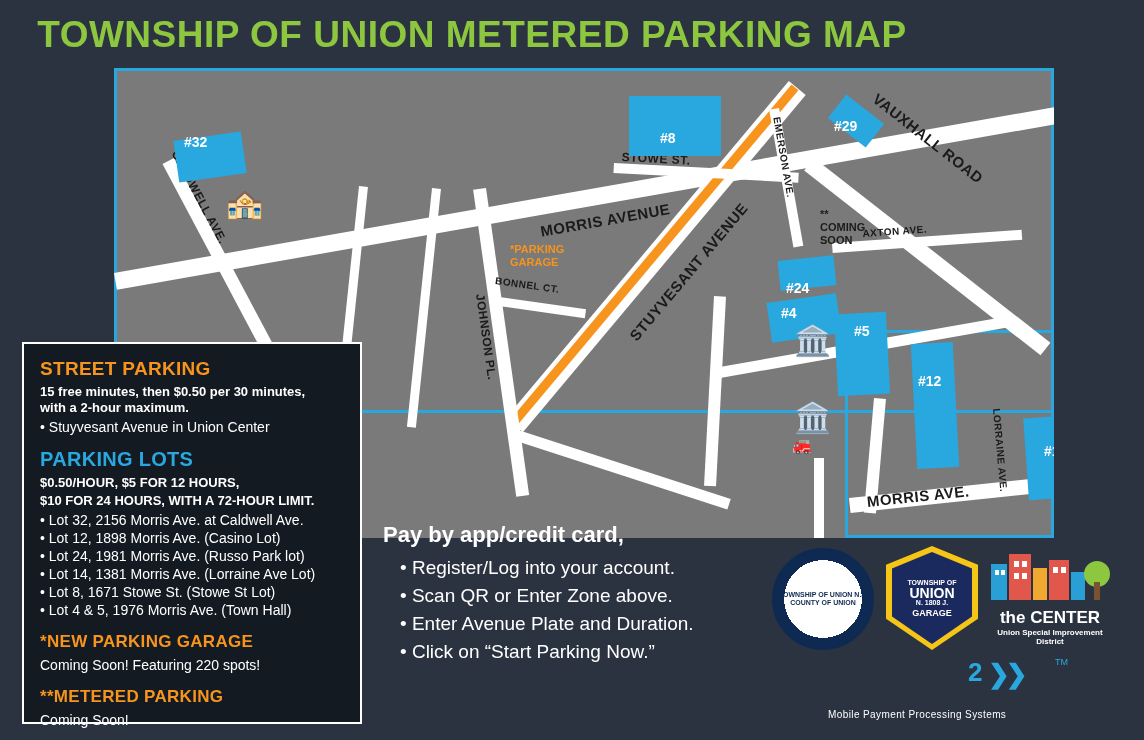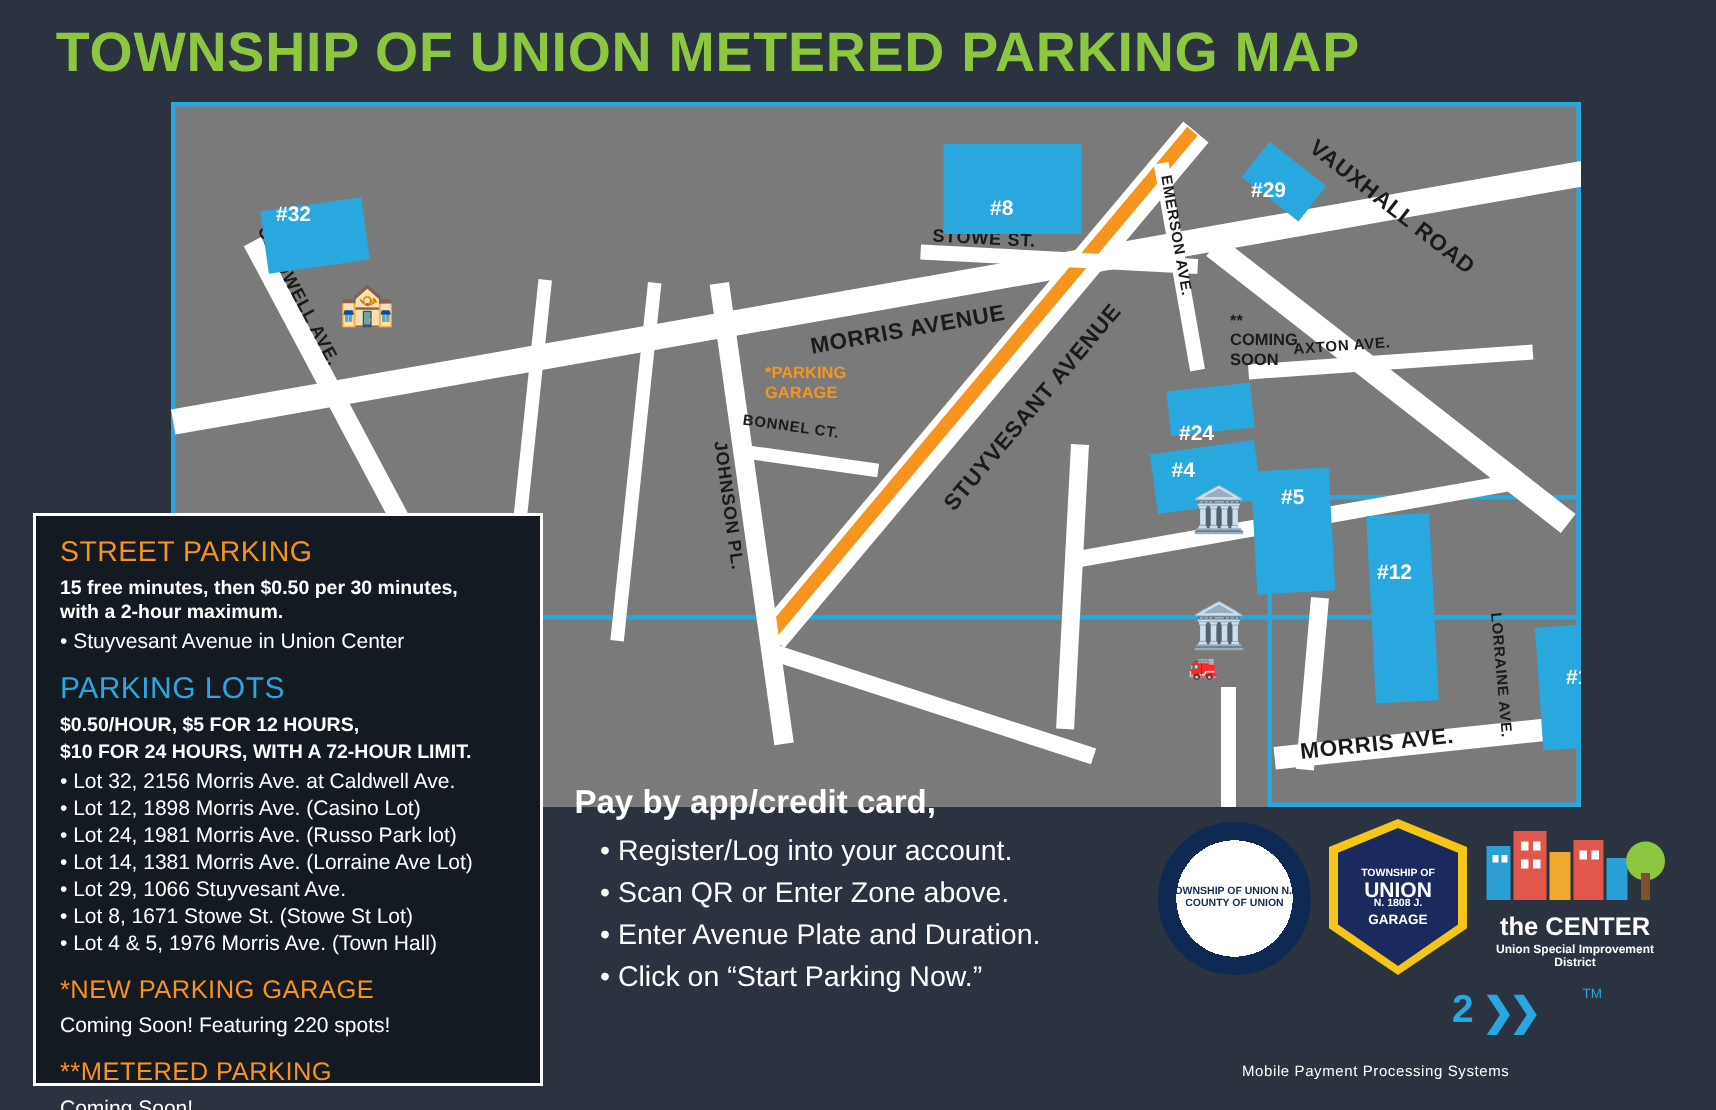--- a/index.html
+++ b/index.html
@@ -64,21 +64,21 @@
 
   
   .bldg{position:absolute;font-size:30px;line-height:1;}
 
   
   .infobox{
     position:absolute;left:22px;top:342px;width:340px;height:382px;
     background:#131a22;border:2px solid #ffffff;box-sizing:border-box;
     padding:14px 16px 10px 16px;color:#ffffff;
   }
-  .ib-h{color:#f7941e;font-weight:normal;font-size:19px;margin:0 0 4px 0;letter-spacing:.3px;}
+  .ib-h{color:#f7941e;font-weight:bold;font-size:19px;margin:0 0 4px 0;letter-spacing:.3px;}
   .ib-h.blue{color:#29a8e0;font-size:20px;margin-top:12px;}
   .ib-sub{font-weight:bold;font-size:13px;line-height:16px;margin:0 0 2px 0;}
   .ib-li{font-size:14px;line-height:18px;margin:0;}
   .ib-p{font-size:14px;line-height:18px;margin:2px 0 0 0;}
   .ib-h.small{font-size:17px;margin-top:13px;}
 
   
   .paytitle{
     position:absolute;left:383px;top:522px;color:#fff;font-weight:bold;font-size:22px;
   }
@@ -227,21 +227,20 @@
     <div class="ib-li">• Stuyvesant Avenue in Union Center</div>
 
     <div class="ib-h blue">PARKING LOTS</div>
     <div class="ib-sub">$0.50/HOUR, $5 FOR 12 HOURS,</div>
     <div class="ib-sub">$10 FOR 24 HOURS, WITH A 72-HOUR LIMIT.</div>
 
     <div class="ib-li">• Lot 32, 2156 Morris Ave. at Caldwell Ave.</div>
     <div class="ib-li">• Lot 12, 1898 Morris Ave. (Casino Lot)</div>
     <div class="ib-li">• Lot 24, 1981 Morris Ave. (Russo Park lot)</div>
     <div class="ib-li">• Lot 14, 1381 Morris Ave. (Lorraine Ave Lot)</div>
-    <div class="ib-li">• Lot 29, 1066 Stuyvesant Ave.</div>
     <div class="ib-li">• Lot 8, 1671 Stowe St. (Stowe St Lot)</div>
     <div class="ib-li">• Lot 4 &amp; 5, 1976 Morris Ave. (Town Hall)</div>
 
     <div class="ib-h small">*NEW PARKING GARAGE</div>
     <div class="ib-p">Coming Soon! Featuring 220 spots!</div>
 
     <div class="ib-h small">**METERED PARKING</div>
     <div class="ib-p">Coming Soon!</div>
   </div>
 

